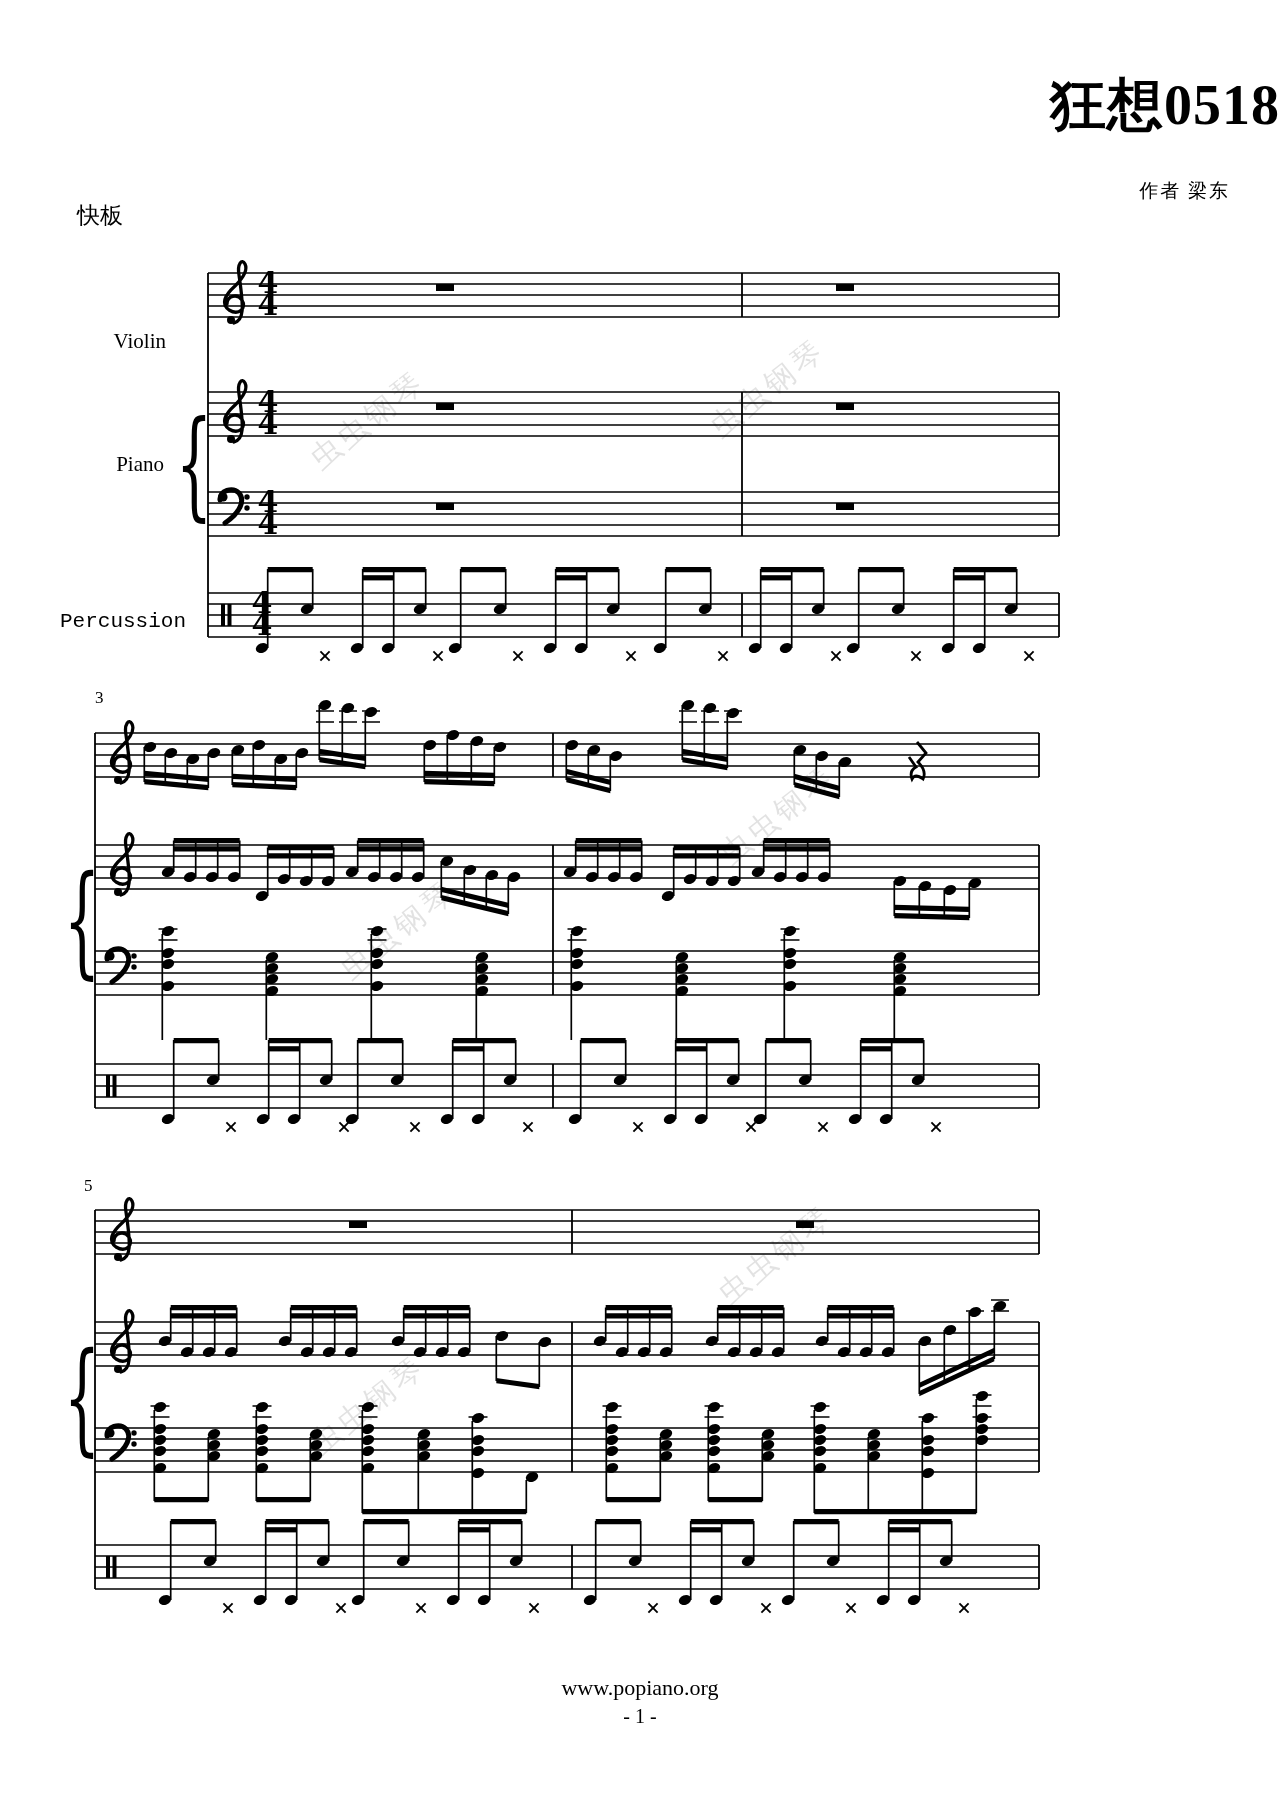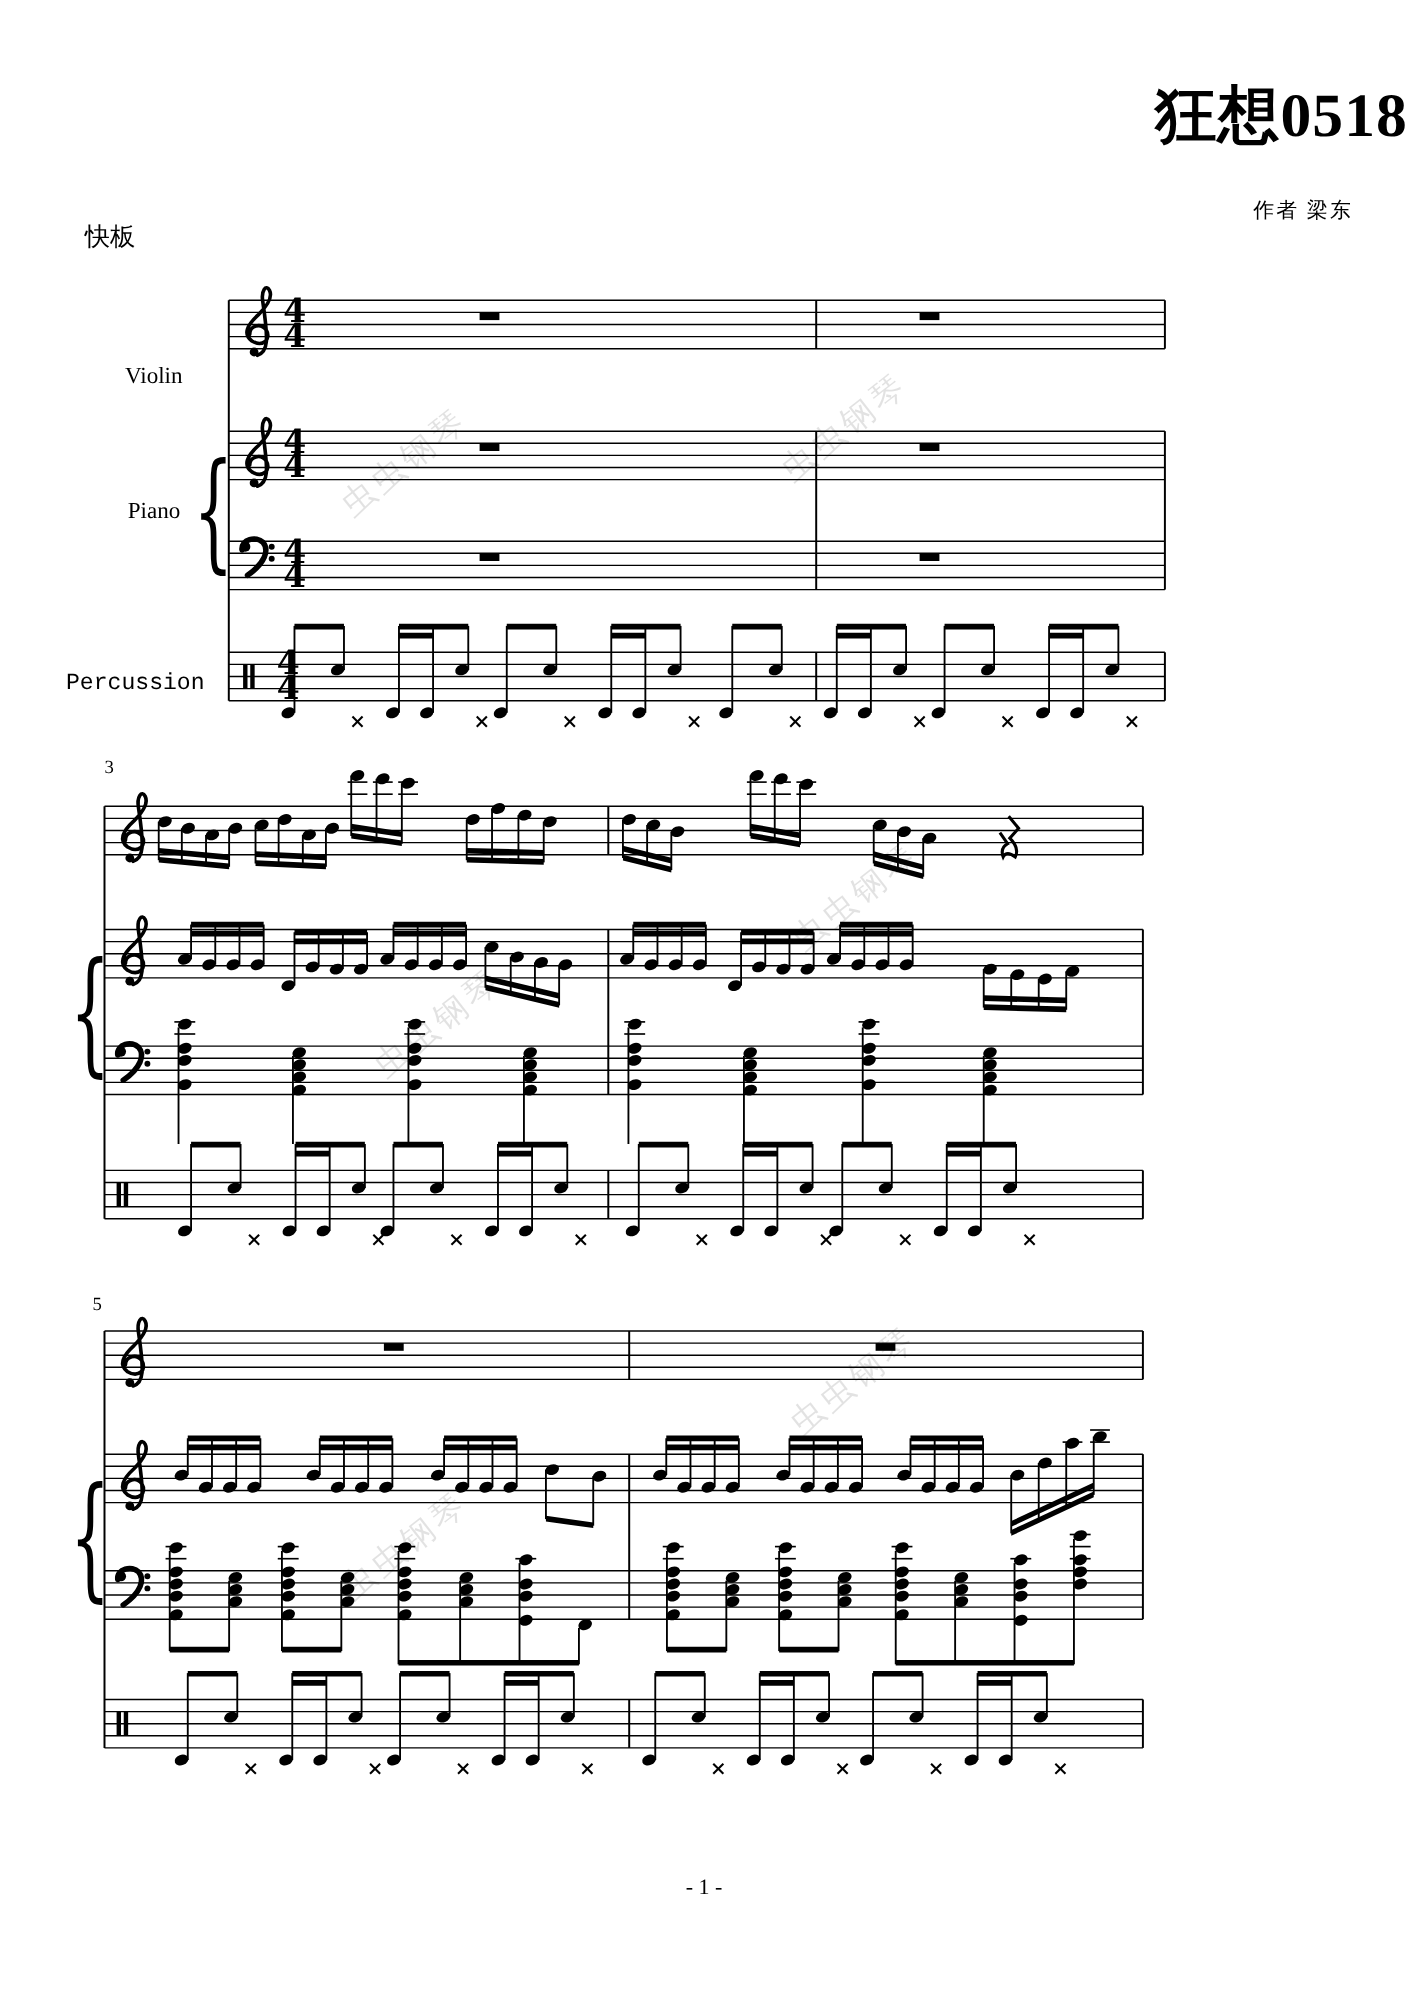--- a/index.html
+++ b/index.html
@@ -921,20 +921,21 @@
     </svg>
 
   <div class="txt" id="title">狂想0518</div>
   <div class="txt" id="tempo">快板</div>
   <div class="txt" id="author">作者 梁东</div>
 
   <div class="txt inst" id="lab-violin">Violin</div>
   <div class="txt inst" id="lab-piano">Piano</div>
   <div class="txt inst" id="lab-perc">Percussion</div>
 
+  <div class="txt" id="footer-url">www.popiano.org</div>
   <div class="txt" id="page-num">- 1 -</div>
 <div class="mnum" style="left: 95px; top: 688px;">3</div>
     <div class="mnum" style="left: 84px; top: 1176px;">5</div>
     <div class="wm" style="left: 300px; top: 400px;">虫虫钢琴</div>
     <div class="wm" style="left: 700px; top: 368px;">虫虫钢琴</div>
     <div class="wm" style="left: 330px; top: 910px;">虫虫钢琴</div>
     <div class="wm" style="left: 710px; top: 795px;">虫虫钢琴</div>
     <div class="wm" style="left: 300px; top: 1385px;">虫虫钢琴</div>
     <div class="wm" style="left: 708px; top: 1235px;">虫虫钢琴</div>
   </div>

